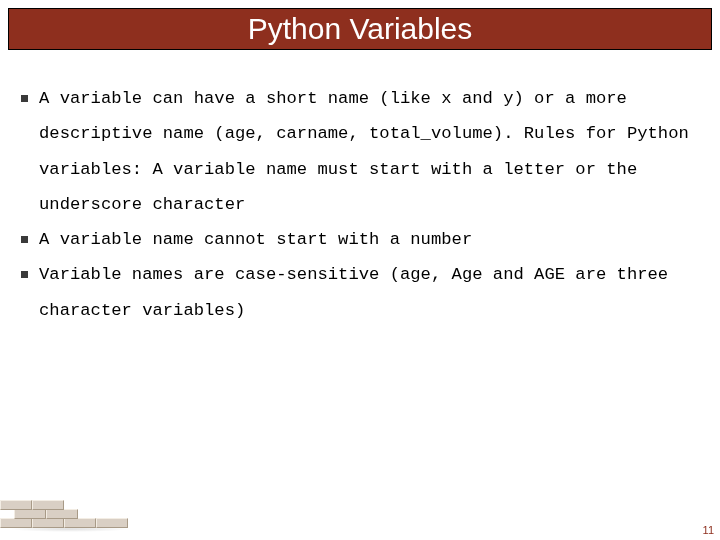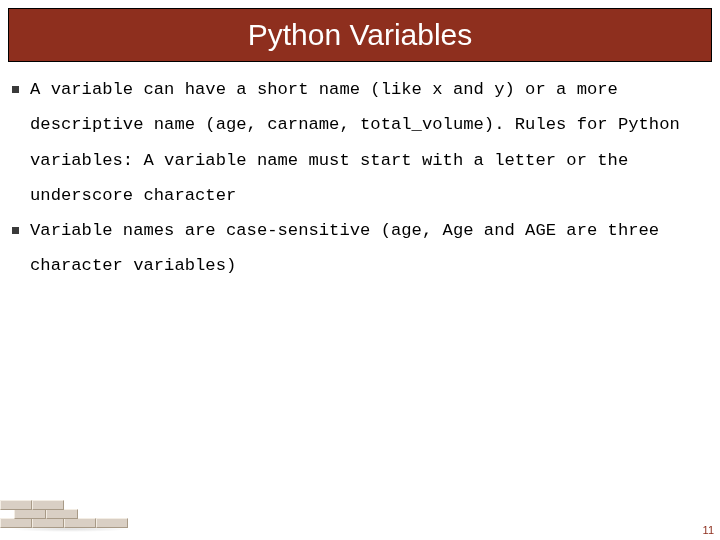--- a/index.html
+++ b/index.html
@@ -10,21 +10,21 @@
     background: #ffffff;
     font-family: "Courier New", Courier, monospace;
     overflow: hidden;
     position: relative;
   }
   .title-bar {
     position: absolute;
     top: 8px;
     left: 8px;
     right: 8px;
-    height: 54px;
+    height: 42px;
     background: #8e2f1e;
     border-top: 1px solid #000;
     border-left: 1px solid #000;
     border-right: 1px solid #000;
     border-bottom: 1px solid #000;
     box-sizing: border-box;
     display: flex;
     align-items: center;
     justify-content: center;
   }
@@ -36,21 +36,21 @@
   .content {
     position: absolute;
     top: 72px;
     left: 8px;
     right: 2px;
     bottom: 24px;
     box-sizing: border-box;
   }
   ul.bullets {
     list-style: none;
-    margin: 0;
+    margin: 9px;
     padding: 0;
   }
   ul.bullets > li {
     position: relative;
     padding-left: 22px;
     margin: 0;
     font-size: 17.2px;
     color: #000;
     line-height: 2.05;
     letter-spacing: 0px;
@@ -99,20 +99,21 @@
 </head>
 <body>
 
 <div class="title-bar">
   <span class="title-text">Python Variables</span>
 </div>
 
 <div class="content">
   <ul class="bullets">
     <li>A variable can have a short name (like x and y) or a more descriptive name (age, carname, total_volume). Rules for Python variables: A variable name must start with a letter or the underscore character</li>
+    <li>A variable name cannot start with a number</li>
     <li>Variable names are case-sensitive (age, Age and AGE are three character variables)</li>
   </ul>
 </div>
 
 <div class="shadow"></div>
 <div class="deco">
   <div class="brick" style="left:0px;  bottom:0px;  width:30px; height:8px;"></div>
   <div class="brick" style="left:32px; bottom:0px;  width:30px; height:8px;"></div>
   <div class="brick" style="left:64px; bottom:0px;  width:30px; height:8px;"></div>
   <div class="brick" style="left:96px; bottom:0px;  width:30px; height:8px;"></div>

